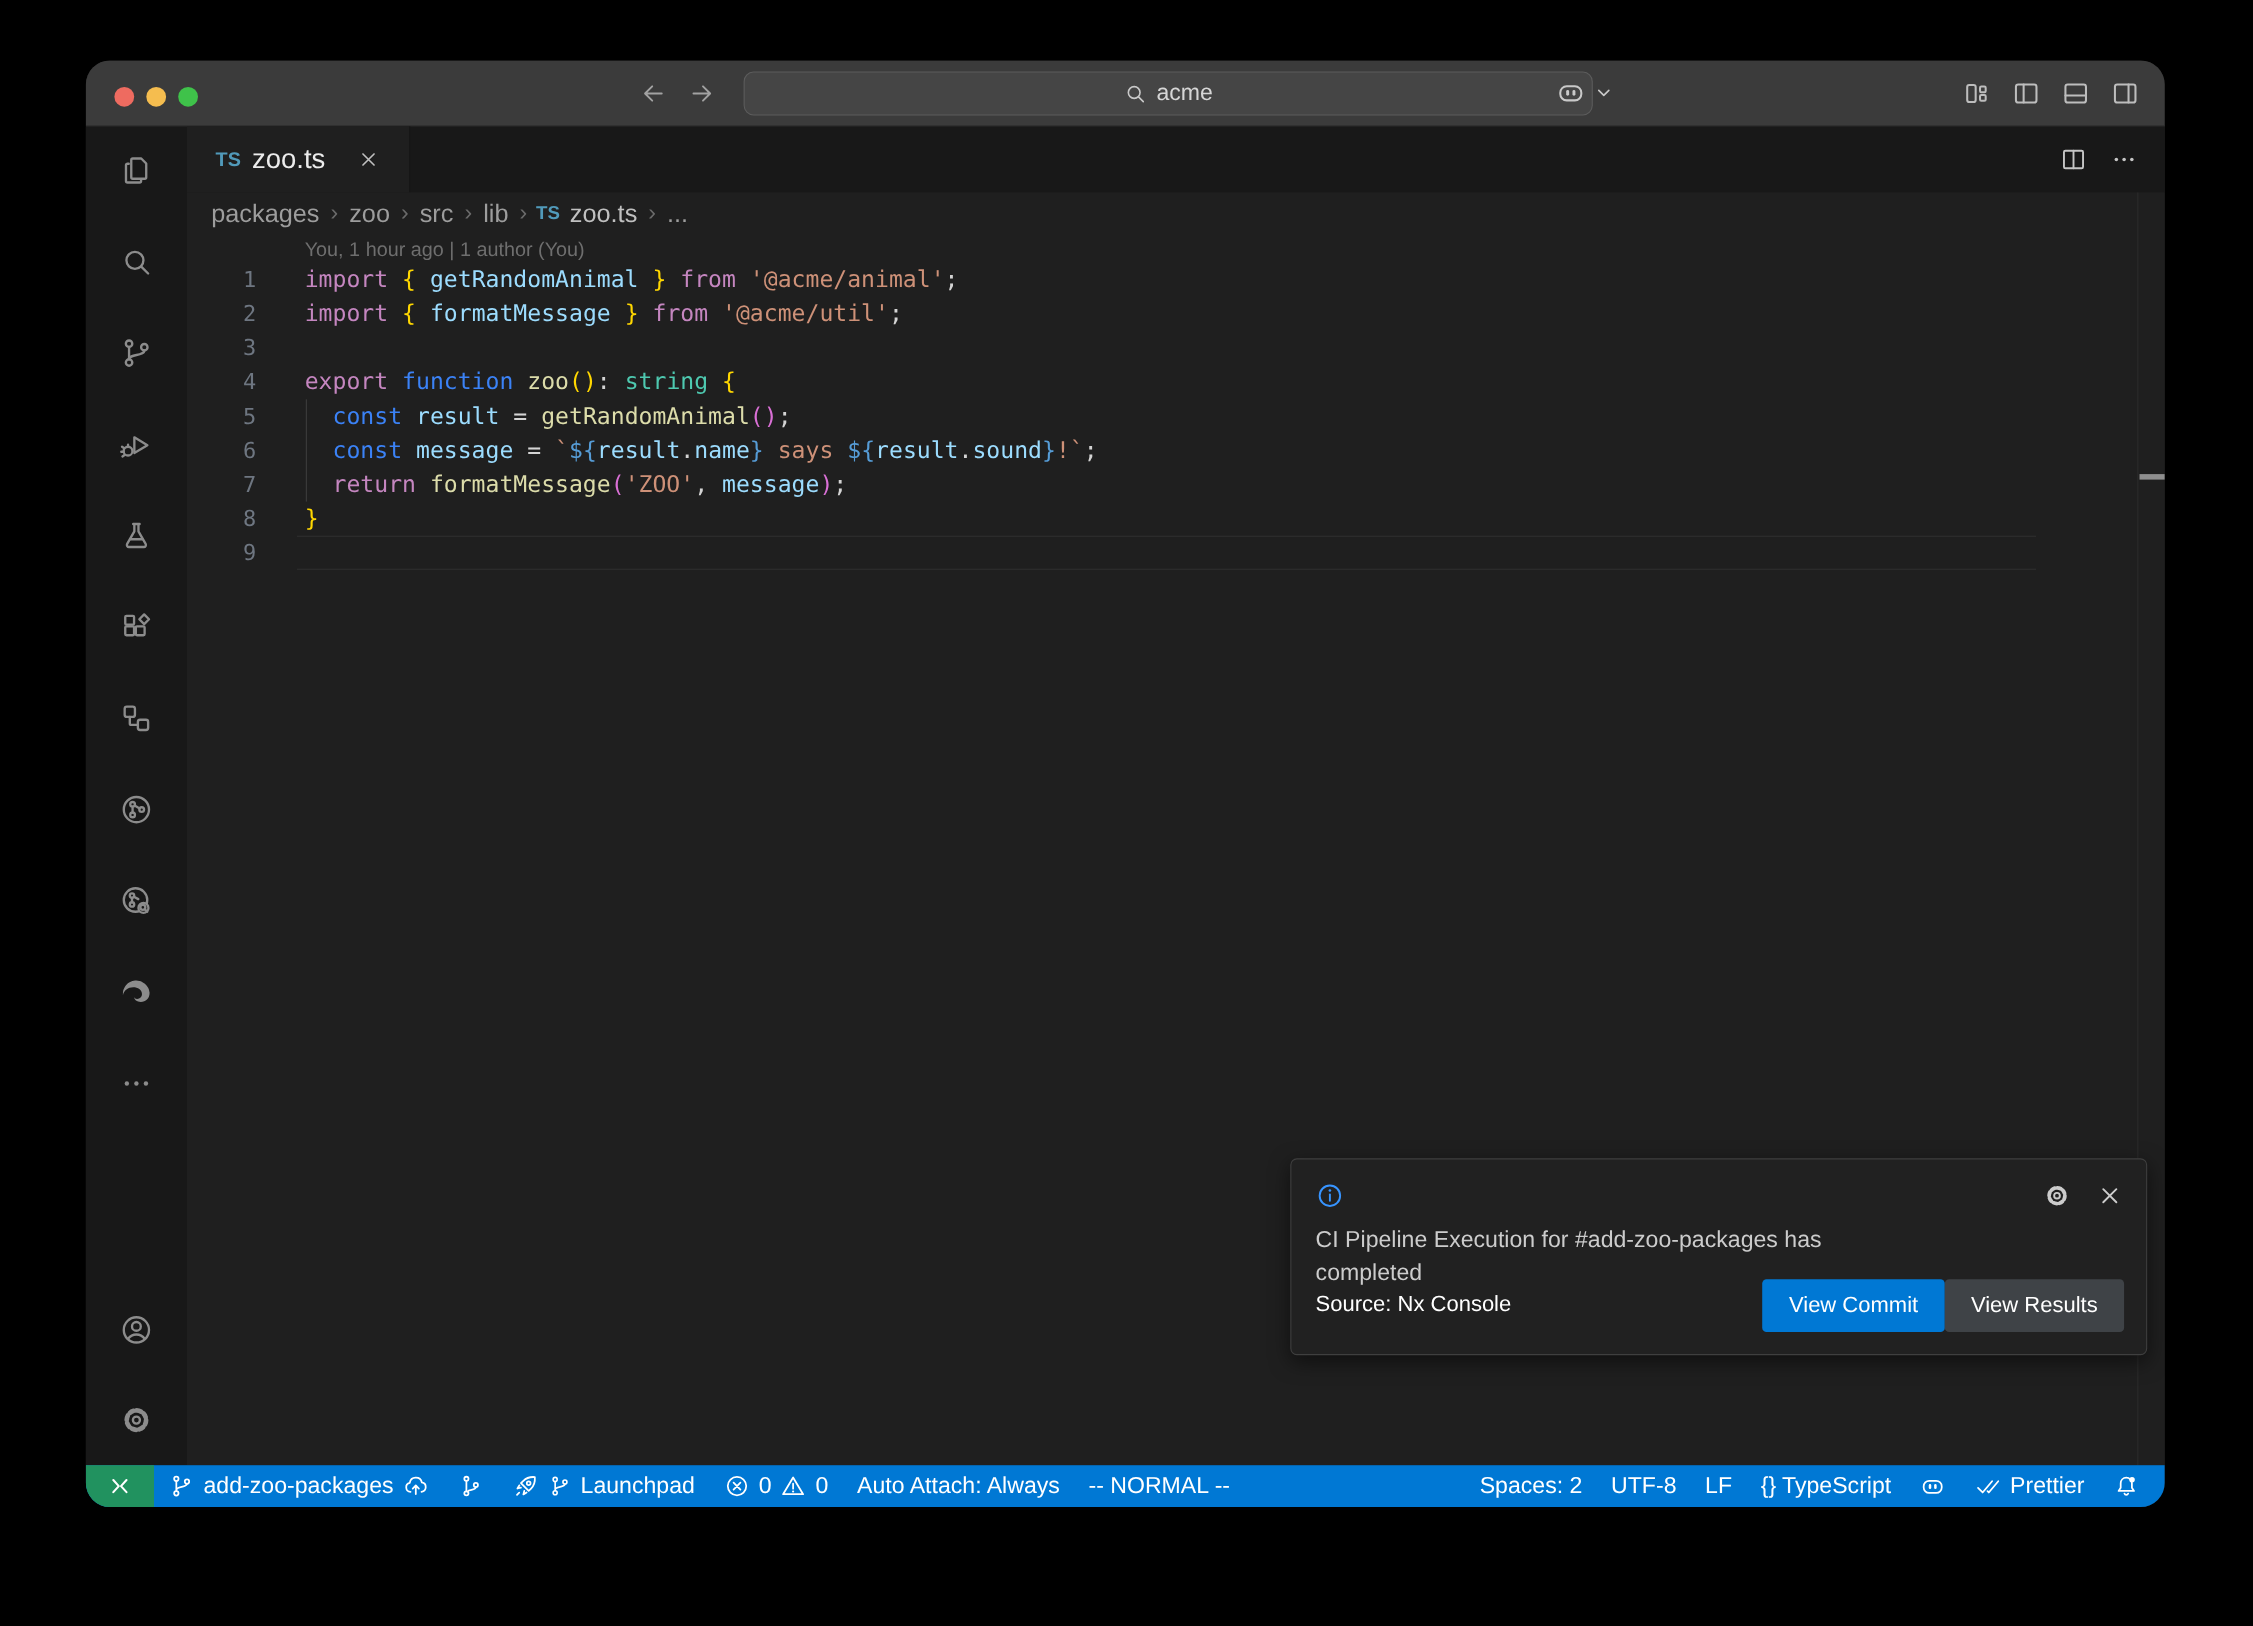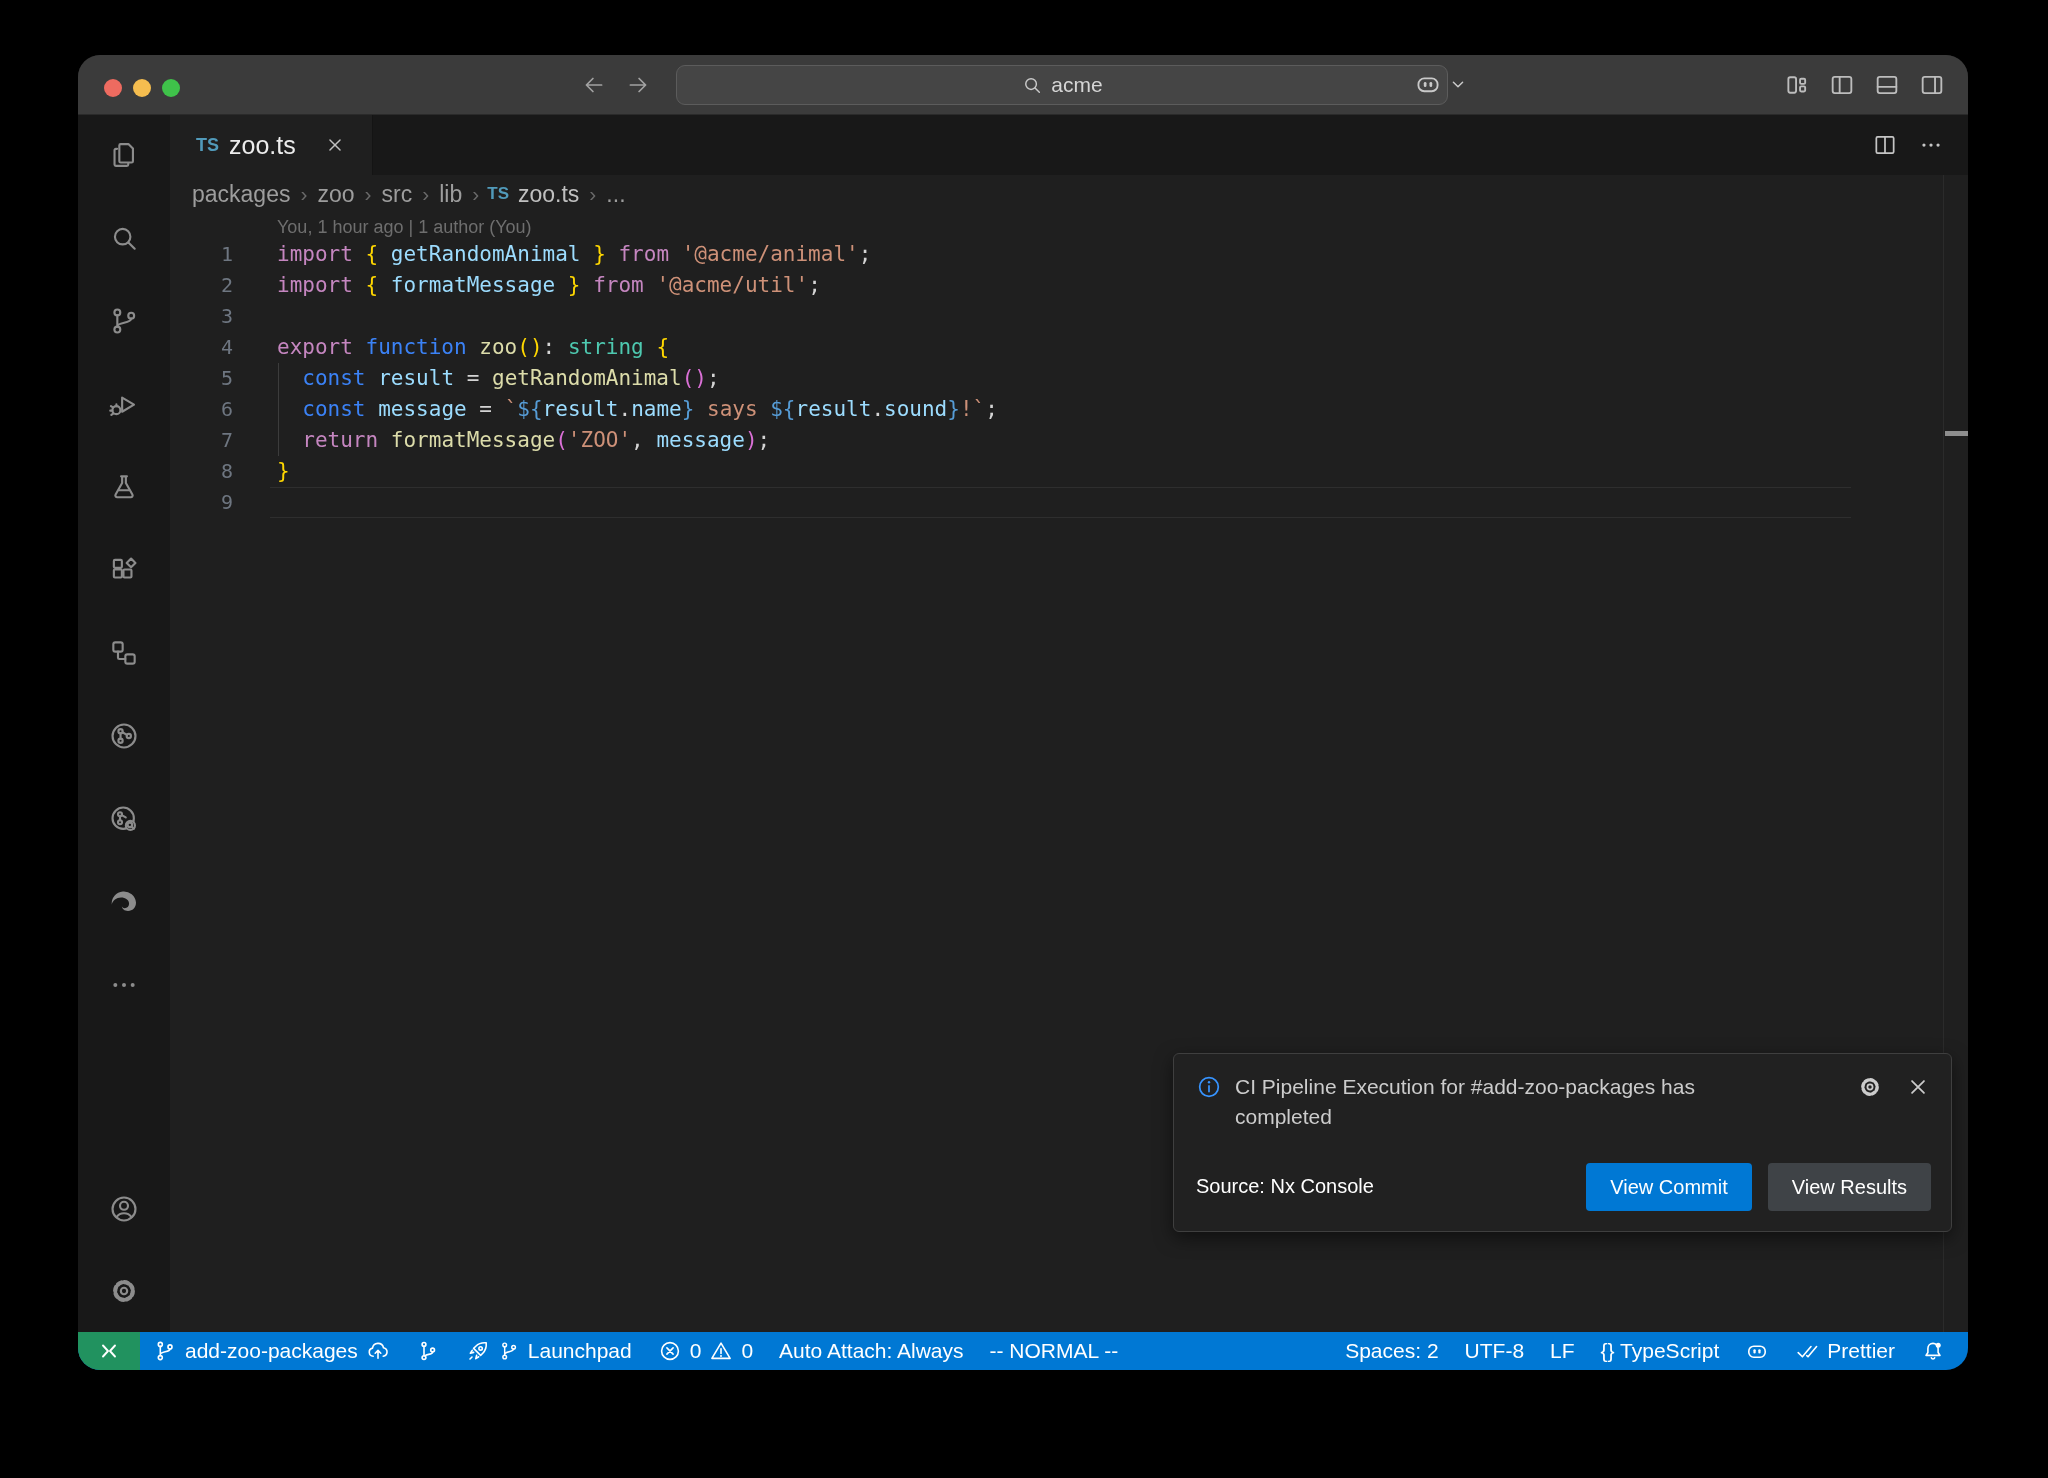--- a/index.html
+++ b/index.html
@@ -76,27 +76,27 @@
                  border-top:1px solid #2e2e2e; border-bottom:1px solid #2e2e2e; }
   #overview-divider { position:absolute; left:1773px; top:0; bottom:0; width:1px; background:#2b2b2b; }
   #overview-dash { position:absolute; left:1775px; top:256px; width:23px; height:5px; background:#8e8e8e; }
 
   
   .toast { position:absolute; left:1095px; width:779px; background:#212121;
            border:1px solid #3f3f3f; border-radius:6px; box-shadow:0 6px 18px rgba(0,0,0,.5); }
   #toast1 { top:998px; height:179px; }
   #toast2 { top:1198px; height:65px; display:flex; align-items:center; padding:0 22px; }
   .toast-msg { color:#cccccc; font-size:21px; line-height:30px; }
-  #toast1 .toast-header { position:absolute; left:22px; top:18px; display:flex; gap:13px; }
+  #toast1 .toast-header { position:absolute; left:22px; top:18px; display:flex; gap:13px;flex-direction:column; }
   #toast1 .toast-msg { max-width:530px; }
   .info-ic { width:26px; height:26px; color:var(--accent-info); flex:0 0 auto; margin-top:2px; }
   .toast-tools { position:absolute; right:20px; top:20px; display:flex; gap:22px; color:#cccccc; }
   .toast-source { position:absolute; left:22px; top:117px; height:30px; line-height:30px;
                   color:#ffffff; font-size:20px; }
-  .toast-buttons { position:absolute; right:20px; top:109px; display:flex; gap:16px; }
+  .toast-buttons { position:absolute; right:20px; top:109px; display:flex; }
   .btn { height:48px; padding:0 24px; border-radius:4px; font-size:20px; color:#ffffff;
          display:flex; align-items:center; justify-content:center; }
   .btn-primary { background:var(--status-blue); }
   .btn-secondary { background:var(--button-secondary); }
 
   
   #statusbar { position:absolute; left:0; bottom:0; right:0; height:38px;
                background:var(--status-blue); display:flex; align-items:stretch;
                color:#ffffff; font-size:21px; }
   #remote-indicator { width:62px; background:var(--remote-green); display:flex;

